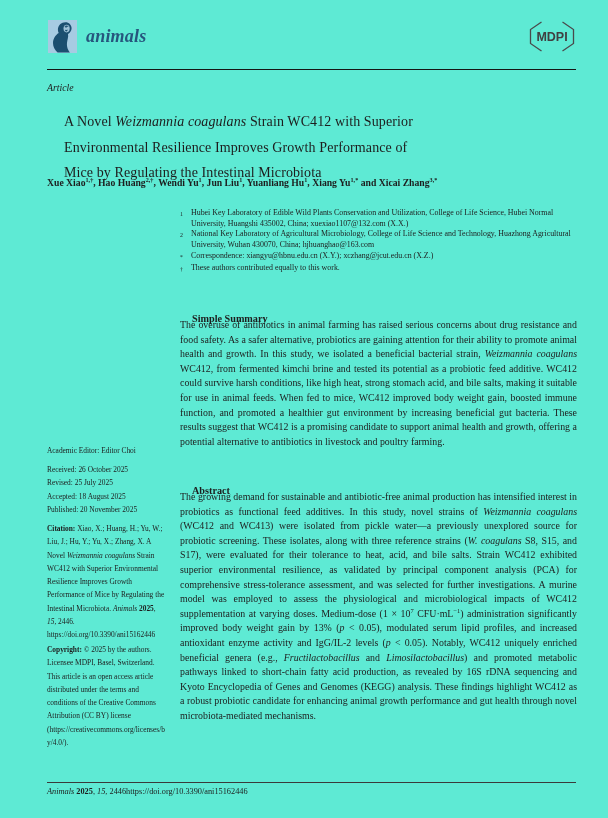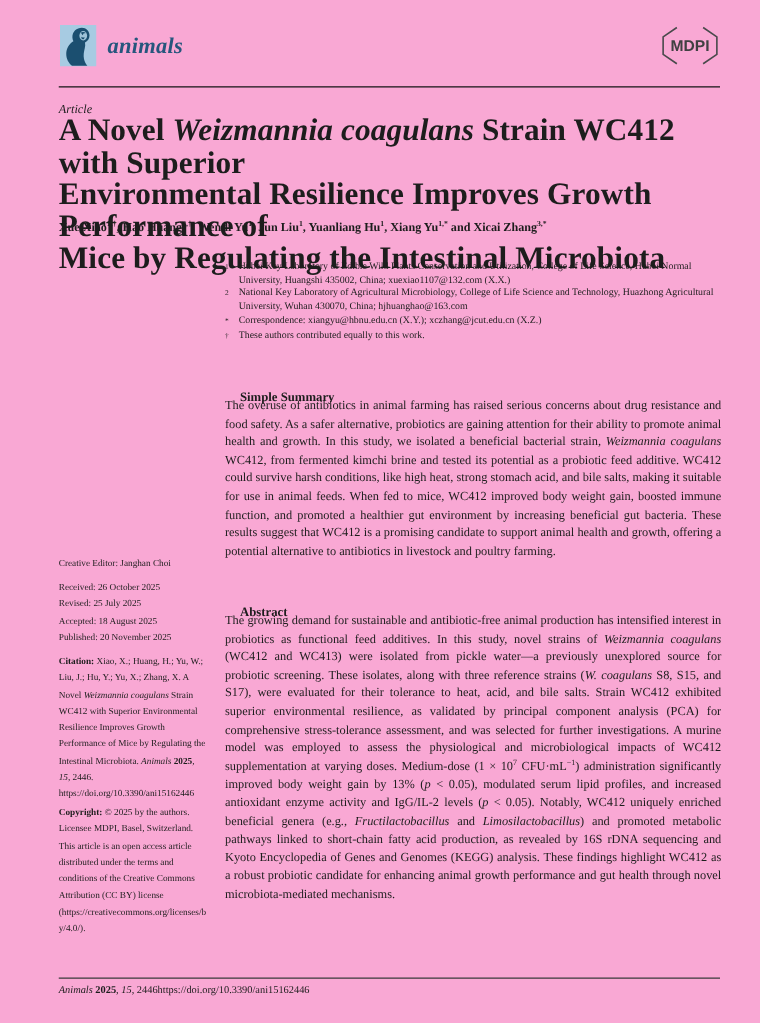--- a/index.html
+++ b/index.html
@@ -1,29 +1,29 @@
 <!DOCTYPE html>
 <html lang="en"><head>
 <meta charset="utf-8">
 <style>
   html,body{margin:0;padding:0;background:#9a9a9a;}
-  .page{position:relative;width:608px;height:818px;background:#f9a8d4;overflow:hidden;
+  .page{position:relative;width:608px;height:818px;background:#5eead4;overflow:hidden;
         font-family:"Liberation Serif",serif;color:#1d1d1d;}
 
   
   .journal-logo{position:absolute;top:20px;left:48px;display:flex;align-items:center;gap:9px;}
   .logo-square{width:29px;height:33px;background:#a7cbe2;display:block;}
   .journal-name{font-style:italic;font-weight:bold;font-size:18px;color:#26567d;letter-spacing:.2px;}
   .mdpi-logo{position:absolute;top:21px;left:528px;width:48px;height:31px;}
   .header-rule{position:absolute;top:69px;left:47px;width:529px;border-top:1.4px solid #151515;}
 
   
   .article-type{position:absolute;top:82px;left:47px;font-style:italic;font-size:9.8px;margin:0;}
-  .title{position:absolute;top:92px;left:47px;width:528px;font-size:25px;font-weight:bold;
-         line-height:25.5px;margin:0;letter-spacing:.1px;}
+  .title{position:absolute;top:92px;left:47px;width:528px;font-size:14px;font-weight:normal;
+         line-height:25.5px;margin:17px;letter-spacing:.1px;}
   .title em{font-style:italic;}
   .authors{position:absolute;top:177px;left:47px;width:529px;font-weight:bold;font-size:9.7px;margin:0;}
   .authors sup{font-size:6.2px;line-height:0;}
 
   
   .affiliations{position:absolute;top:208px;left:180px;width:397px;}
   .aff{display:flex;font-size:7.9px;line-height:10.7px;}
   .aff .marker{flex:0 0 11px;font-size:5.9px;padding-top:1px;}
   .aff .text{flex:1;}
 
@@ -108,21 +108,21 @@
       <span class="text">These authors contributed equally to this work.</span>
     </div>
   </div>
 
   <h2 class="sec-heading ss-heading">Simple Summary</h2>
   <p class="body-para ss-para"><span>The overuse of antibiotics in animal farming has raised serious concerns about drug resistance and food safety. As a safer alternative, probiotics are gaining attention for their ability to promote animal health and growth. In this study, we isolated a beneficial bacterial strain, </span><em>Weizmannia coagulans</em><span> WC412, from fermented kimchi brine and tested its potential as a probiotic feed additive. WC412 could survive harsh conditions, like high heat, strong stomach acid, and bile salts, making it suitable for use in animal feeds. When fed to mice, WC412 improved body weight gain, boosted immune function, and promoted a healthier gut environment by increasing beneficial gut bacteria. These results suggest that WC412 is a promising candidate to support animal health and growth, offering a potential alternative to antibiotics in livestock and poultry farming.</span></p>
 
   <h2 class="sec-heading abs-heading">Abstract</h2>
   <p class="body-para abs-para"><span>The growing demand for sustainable and antibiotic-free animal production has intensified interest in probiotics as functional feed additives. In this study, novel strains of </span><em>Weizmannia coagulans</em><span> (WC412 and WC413) were isolated from pickle water—a previously unexplored source for probiotic screening. These isolates, along with three reference strains (</span><em>W. coagulans</em><span> S8, S15, and S17), were evaluated for their tolerance to heat, acid, and bile salts. Strain WC412 exhibited superior environmental resilience, as validated by principal component analysis (PCA) for comprehensive stress-tolerance assessment, and was selected for further investigations. A murine model was employed to assess the physiological and microbiological impacts of WC412 supplementation at varying doses. Medium-dose (1 × 10</span><sup>7</sup><span> CFU·mL</span><sup>−1</sup><span>) administration significantly improved body weight gain by 13% (</span><em>p</em><span> &lt; 0.05), modulated serum lipid profiles, and increased antioxidant enzyme activity and IgG/IL-2 levels (</span><em>p</em><span> &lt; 0.05). Notably, WC412 uniquely enriched beneficial genera (e.g., </span><em>Fructilactobacillus</em><span> and </span><em>Limosilactobacillus</em><span>) and promoted metabolic pathways linked to short-chain fatty acid production, as revealed by 16S rDNA sequencing and Kyoto Encyclopedia of Genes and Genomes (KEGG) analysis. These findings highlight WC412 as a robust probiotic candidate for enhancing animal growth performance and gut health through novel microbiota-mediated mechanisms.</span></p>
 
-  <p class="side side-editor">Creative Editor: Janghan Choi</p>
+  <p class="side side-editor">Academic Editor: Editor Choi</p>
 
   <div class="side side-dates">
     <div>Received: 26 October 2025</div>
     <div>Revised: 25 July 2025</div>
     <div>Accepted: 18 August 2025</div>
     <div>Published: 20 November 2025</div>
   </div>
 
   <p class="side side-citation"><strong>Citation: </strong><span>Xiao, X.; Huang, H.; Yu, W.; Liu, J.; Hu, Y.; Yu, X.; Zhang, X. A Novel </span><em>Weizmannia coagulans</em><span> Strain WC412 with Superior Environmental Resilience Improves Growth Performance of Mice by Regulating the Intestinal Microbiota. </span><em>Animals</em><span> </span><strong>2025</strong><span>, </span><em>15</em><span>, 2446. https://doi.org/10.3390/ani15162446</span></p>
 

